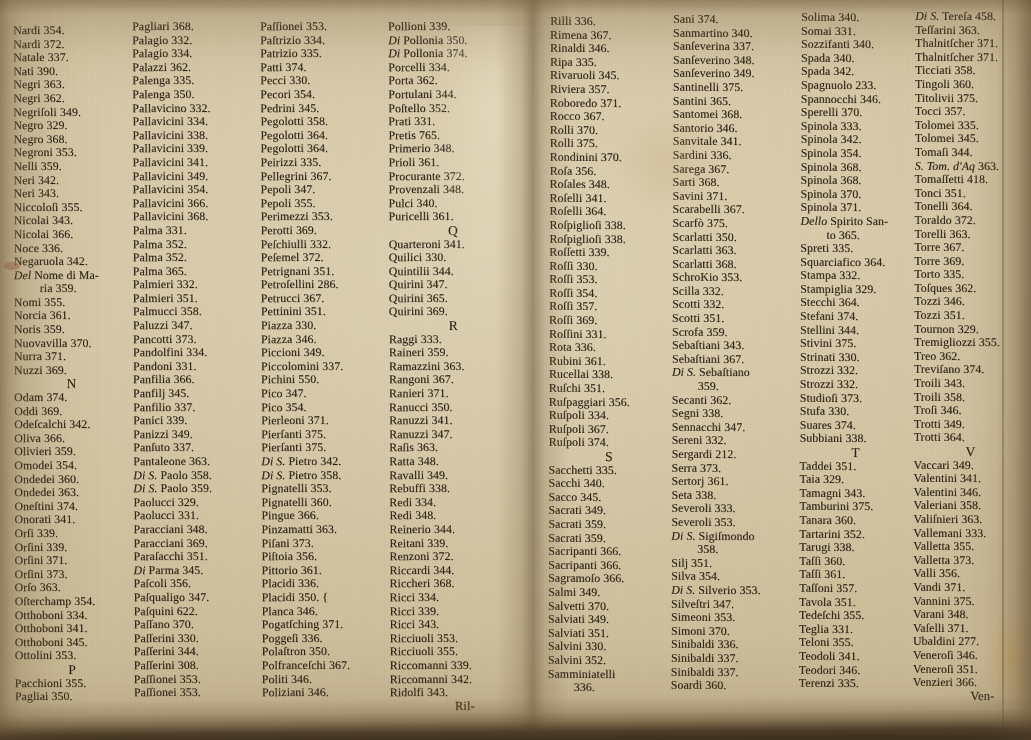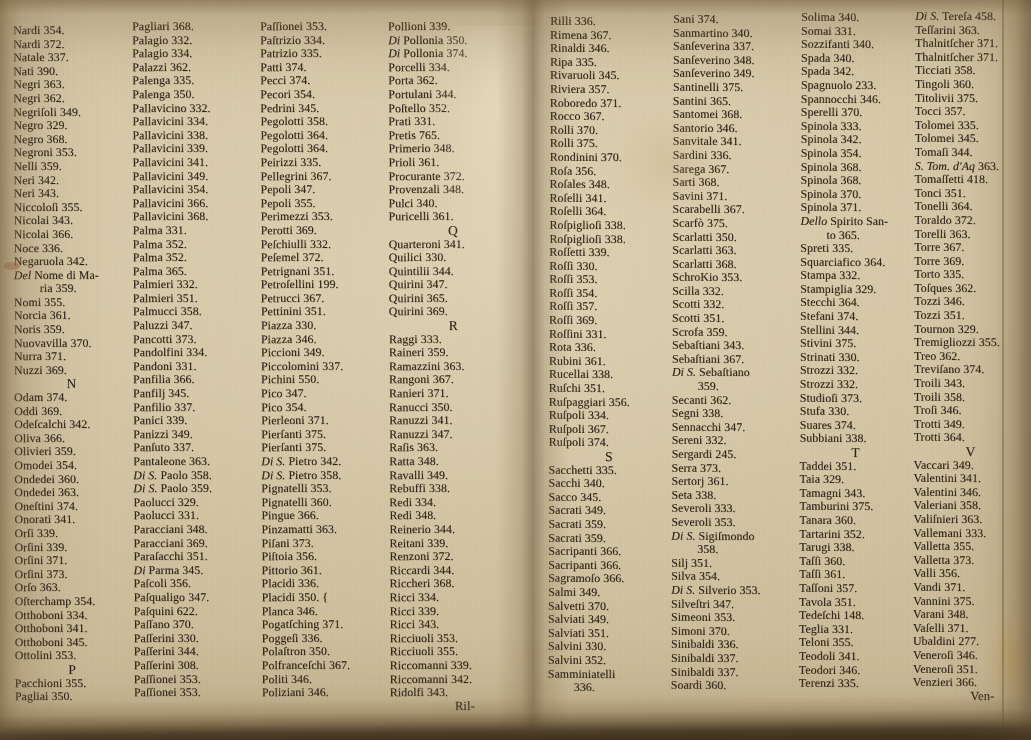--- a/index.html
+++ b/index.html
@@ -158,36 +158,36 @@
         <div class="ln">Paſſerini 344.</div>
         <div class="ln">Paſſerini 308.</div>
         <div class="ln">Paſſionei 353.</div>
         <div class="ln">Paſſionei 353.</div>
       </div>
     <div class="col c3">
         <div class="ln">Paſſionei 353.</div>
         <div class="ln">Paſtrizio 334.</div>
         <div class="ln">Patrizio 335.</div>
         <div class="ln">Patti 374.</div>
-        <div class="ln">Pecci 374.</div>
+        <div class="ln">Pecci 330.</div>
         <div class="ln">Pecori 354.</div>
         <div class="ln">Pedrini 345.</div>
         <div class="ln">Pegolotti 358.</div>
         <div class="ln">Pegolotti 364.</div>
         <div class="ln">Pegolotti 364.</div>
         <div class="ln">Peirizzi 335.</div>
         <div class="ln">Pellegrini 367.</div>
         <div class="ln">Pepoli 347.</div>
         <div class="ln">Pepoli 355.</div>
         <div class="ln">Perimezzi 353.</div>
         <div class="ln">Perotti 369.</div>
         <div class="ln">Peſchiulli 332.</div>
         <div class="ln">Peſemel 372.</div>
         <div class="ln">Petrignani 351.</div>
-        <div class="ln">Petroſellini 199.</div>
+        <div class="ln">Petroſellini 286.</div>
         <div class="ln">Petrucci 367.</div>
         <div class="ln">Pettinini 351.</div>
         <div class="ln">Piazza 330.</div>
         <div class="ln">Piazza 346.</div>
         <div class="ln">Piccioni 349.</div>
         <div class="ln">Piccolomini 337.</div>
         <div class="ln">Pichini 550.</div>
         <div class="ln">Pico 347.</div>
         <div class="ln">Pico 354.</div>
         <div class="ln">Pierleoni 371.</div>
@@ -345,21 +345,21 @@
         <div class="ln">Scotti 351.</div>
         <div class="ln">Scrofa 359.</div>
         <div class="ln">Sebaſtiani 343.</div>
         <div class="ln">Sebaſtiani 367.</div>
         <div class="ln"><i>Di S.</i> Sebaſtiano</div>
         <div class="ln ind">359.</div>
         <div class="ln">Secanti 362.</div>
         <div class="ln">Segni 338.</div>
         <div class="ln">Sennacchi 347.</div>
         <div class="ln">Sereni 332.</div>
-        <div class="ln">Sergardi 245.</div>
+        <div class="ln">Sergardi 212.</div>
         <div class="ln">Serra 373.</div>
         <div class="ln">Sertorj 361.</div>
         <div class="ln">Seta 338.</div>
         <div class="ln">Severoli 333.</div>
         <div class="ln">Severoli 353.</div>
         <div class="ln"><i>Di S.</i> Sigiſmondo</div>
         <div class="ln ind">358.</div>
         <div class="ln">Silj 351.</div>
         <div class="ln">Silva 354.</div>
         <div class="ln"><i>Di S.</i> Silverio 353.</div>
@@ -409,21 +409,21 @@
         <div class="ln">Taia 329.</div>
         <div class="ln">Tamagni 343.</div>
         <div class="ln">Tamburini 375.</div>
         <div class="ln">Tanara 360.</div>
         <div class="ln">Tartarini 352.</div>
         <div class="ln">Tarugi 338.</div>
         <div class="ln">Taſſi 360.</div>
         <div class="ln">Taſſi 361.</div>
         <div class="ln">Taſſoni 357.</div>
         <div class="ln">Tavola 351.</div>
-        <div class="ln">Tedeſchi 148.</div>
+        <div class="ln">Tedeſchi 355.</div>
         <div class="ln">Teglia 331.</div>
         <div class="ln">Teloni 355.</div>
         <div class="ln">Teodoli 341.</div>
         <div class="ln">Teodori 346.</div>
         <div class="ln">Terenzi 335.</div>
       </div>
     <div class="col c8">
         <div class="ln"><i>Di S.</i> Tereſa 458.</div>
         <div class="ln">Teſſarini 363.</div>
         <div class="ln">Thalnitſcher 371.</div>

